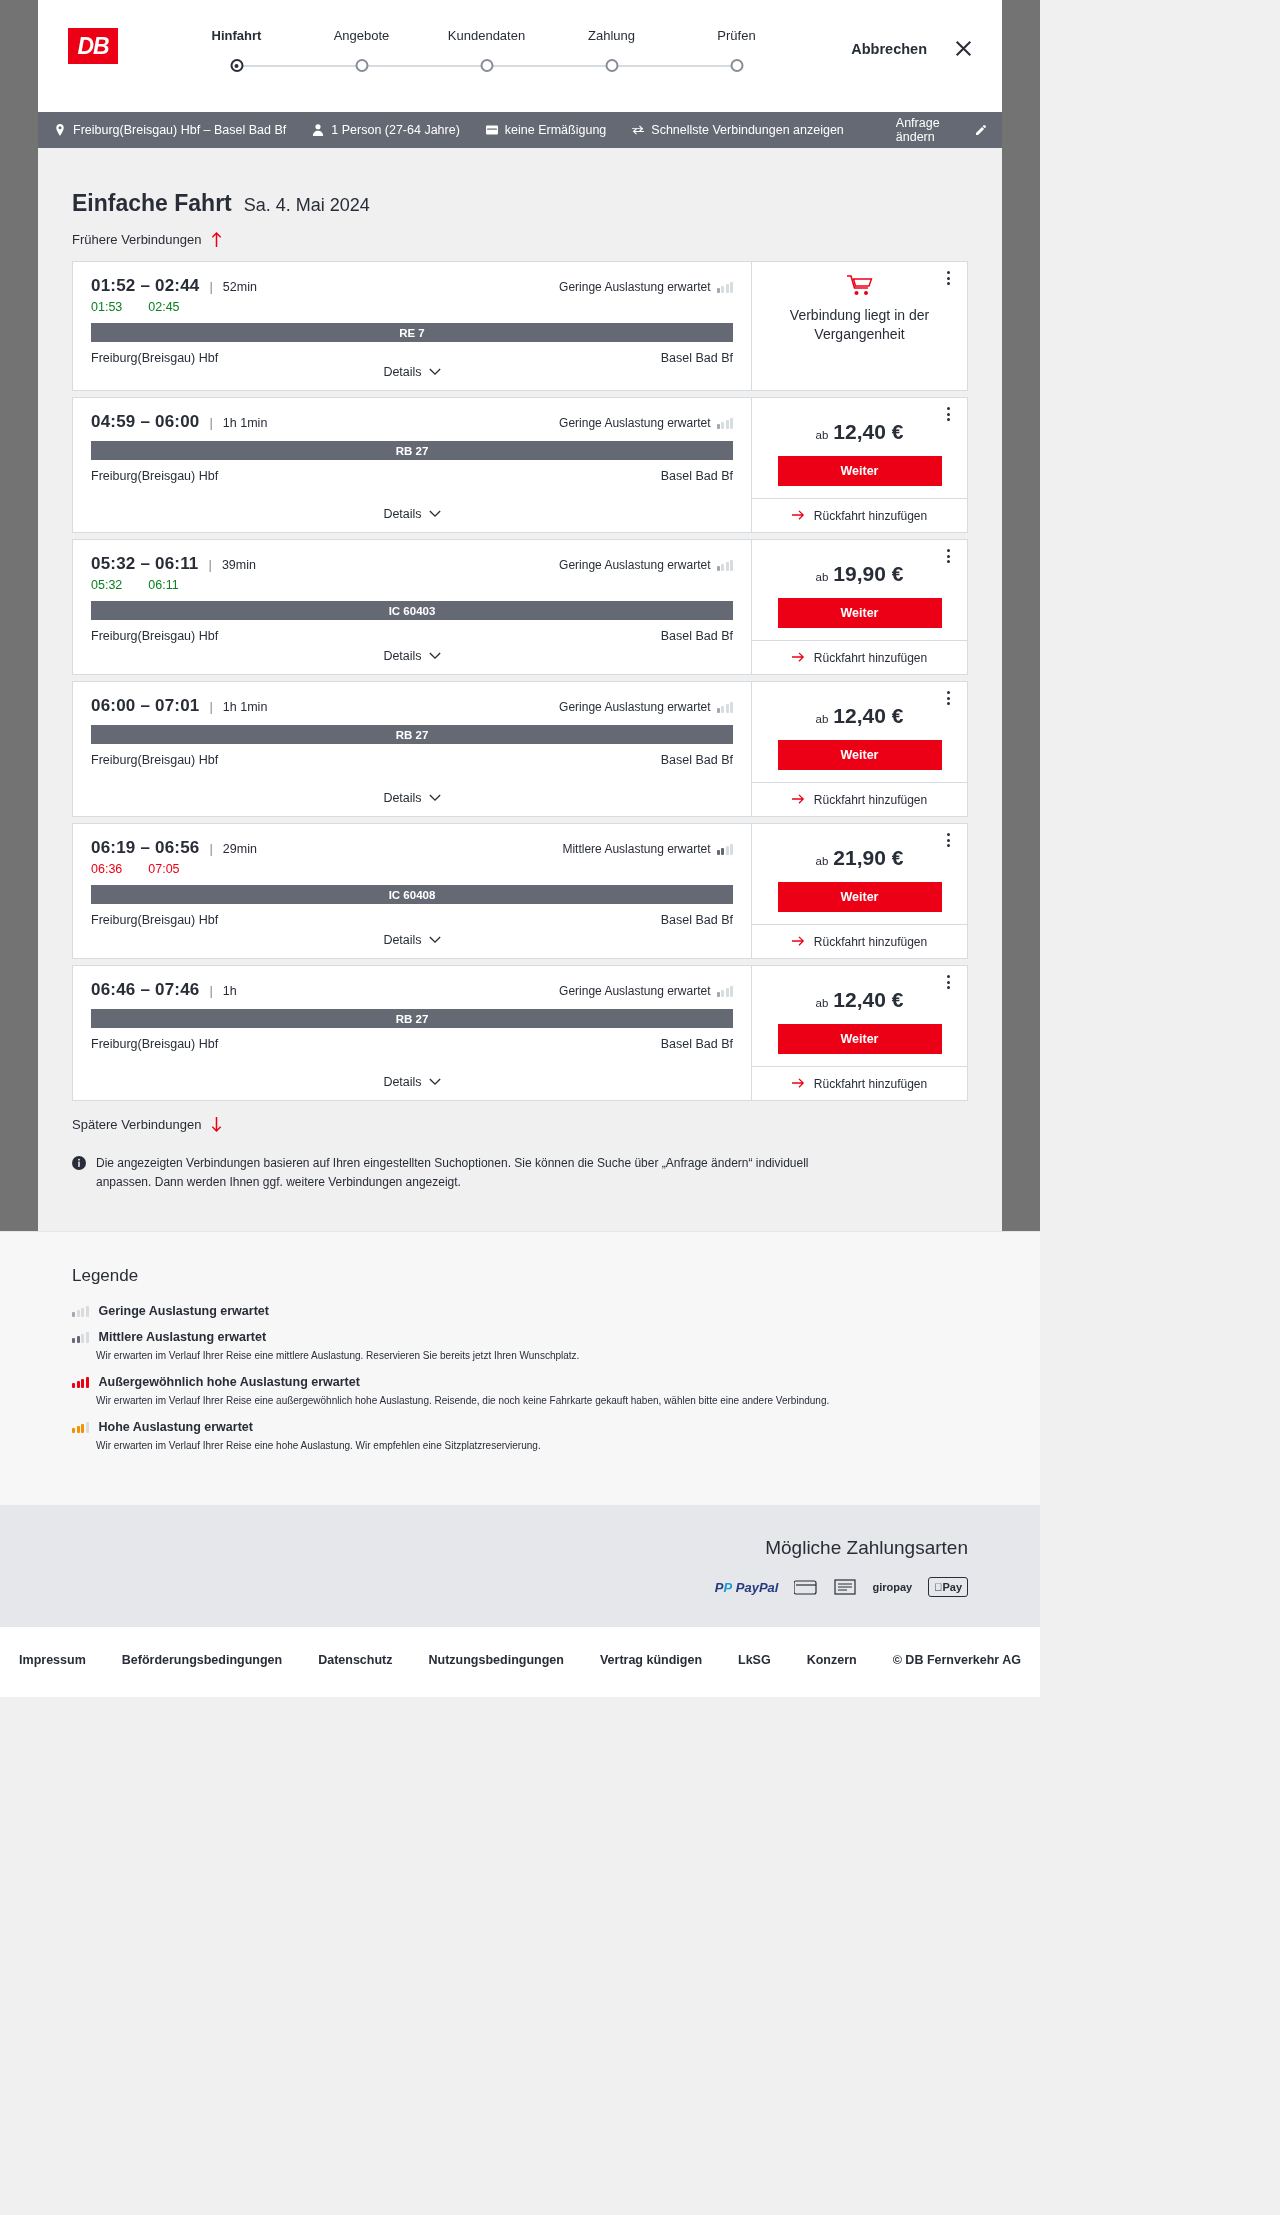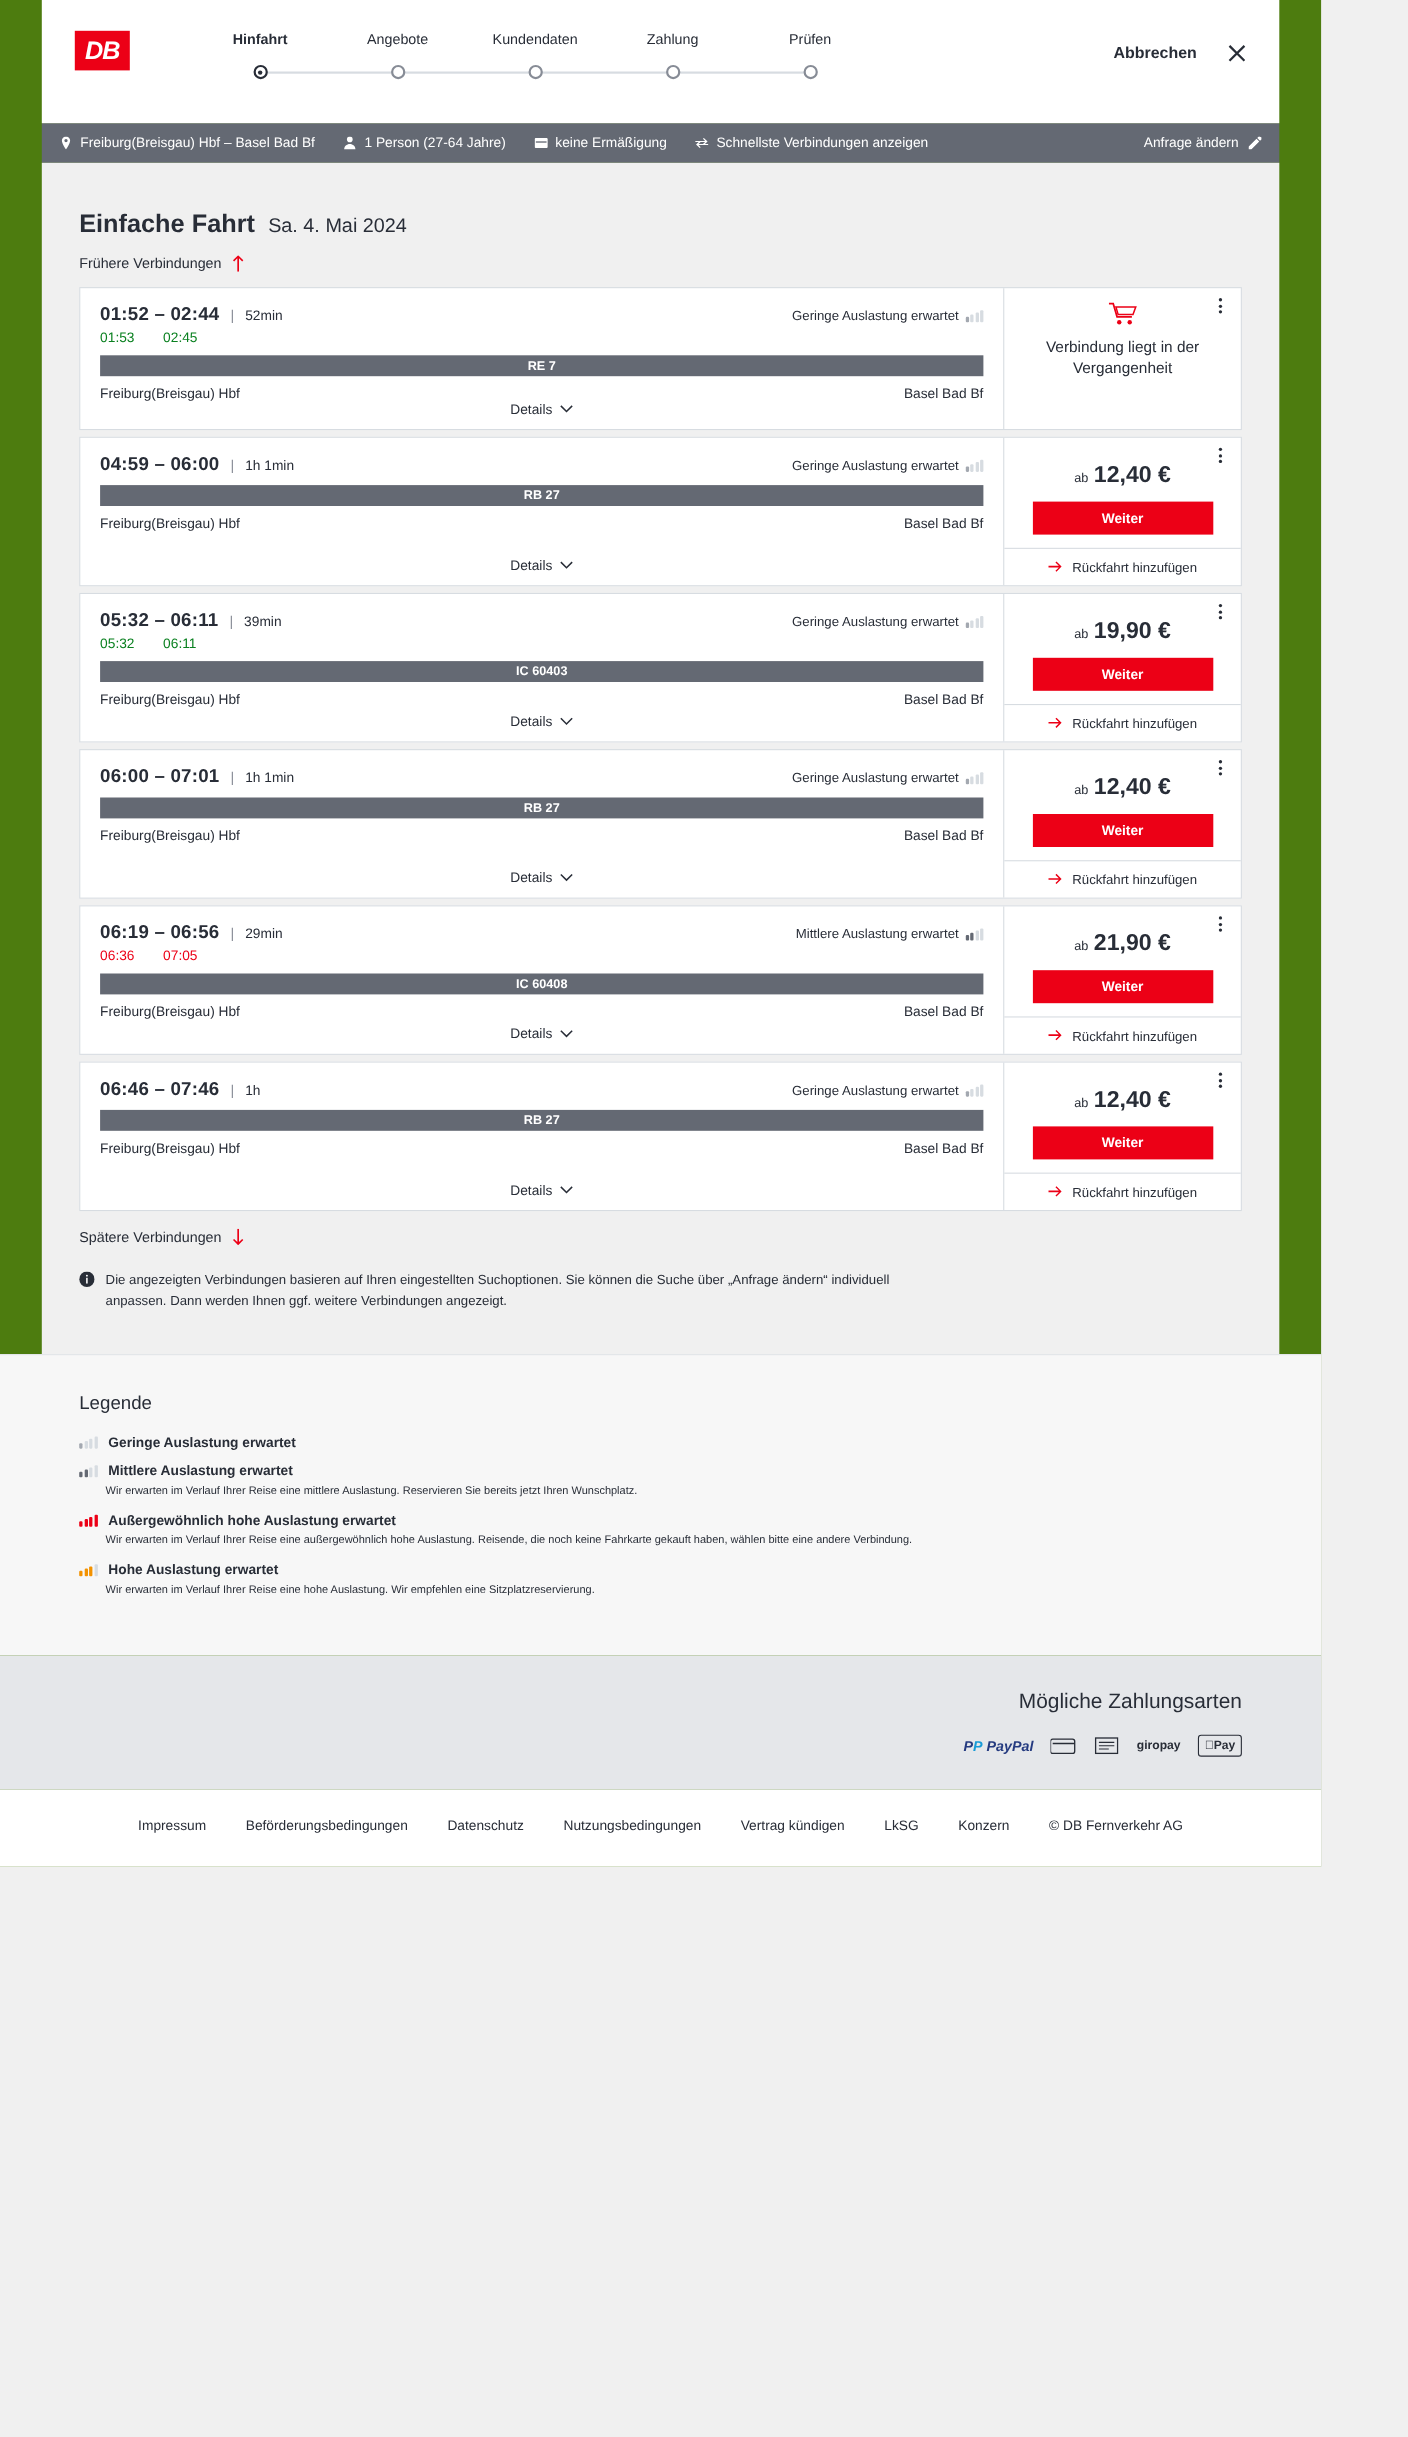--- a/index.html
+++ b/index.html
@@ -4,21 +4,21 @@
 <style>
   * { box-sizing: border-box; }
   html, body { margin:0; padding:0; }
   body {
     width:1280px;
     background:#f0f0f0;
     font-family:"Liberation Sans", sans-serif;
     color:#282d37;
     -webkit-font-smoothing:antialiased;
   }
-  .page { width:1201px; position:relative; background:#4d7c0f; }
+  .page { width:1040px; position:relative; background:#737373; }
 
   
   .header {
     background:#fff;
     height:112px;
     margin:0 38px;
     display:flex;
     align-items:flex-start;
     padding:18px 30px 0 30px;
     position:relative;
@@ -199,21 +199,21 @@
   .paypal span { color:#179bd7; }
   .giro { font-size:11px; font-weight:bold; color:#282d37; }
   .applepay { border:1px solid #282d37; border-radius:3px; padding:1px 5px; font-size:11px; font-weight:bold; }
 
   
   .footer {
     background:#fff; padding:26px 0 30px 0;
     display:flex; justify-content:center; gap:36px;
     font-size:12.5px;
   }
-  .footer a { color:#282d37; text-decoration:none; cursor:pointer; }
+  .footer a { color:#282d37; text-decoration:none; cursor:pointer;font-weight:bold; }
 </style>
 </head>
 <body>
 
 <div class="page">
 
   <div class="header">
     <div class="db-logo">DB</div>
 
     <div class="stepper">

